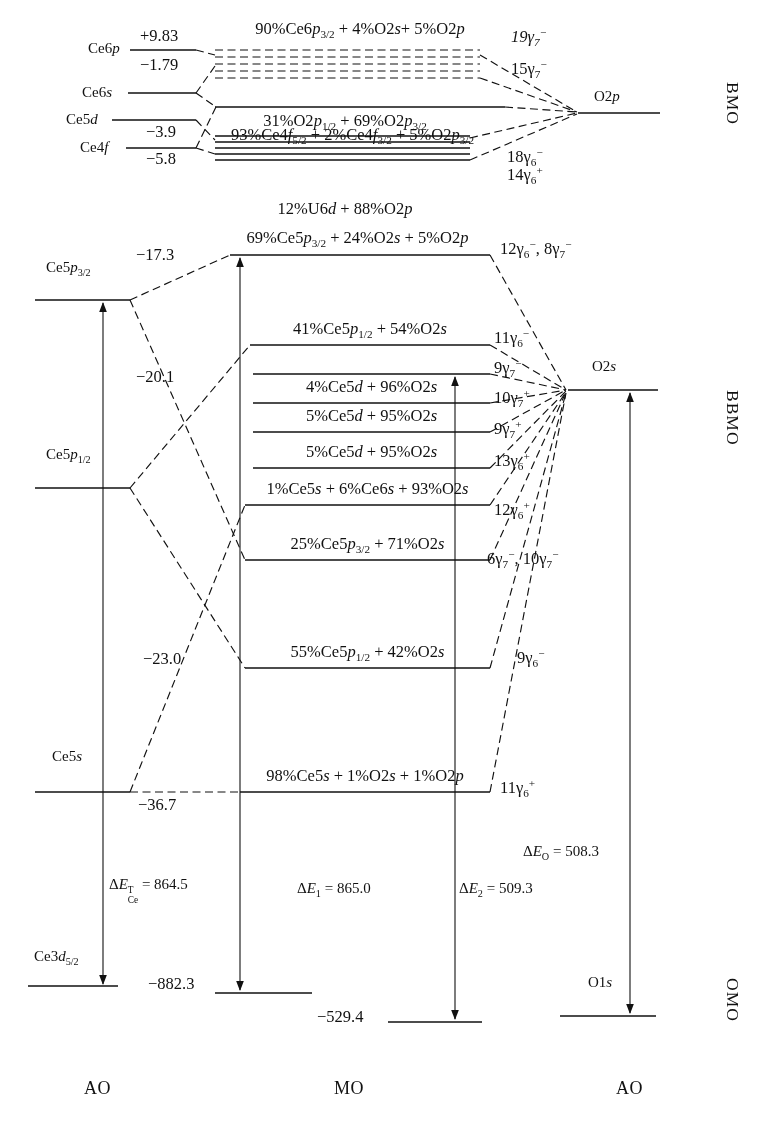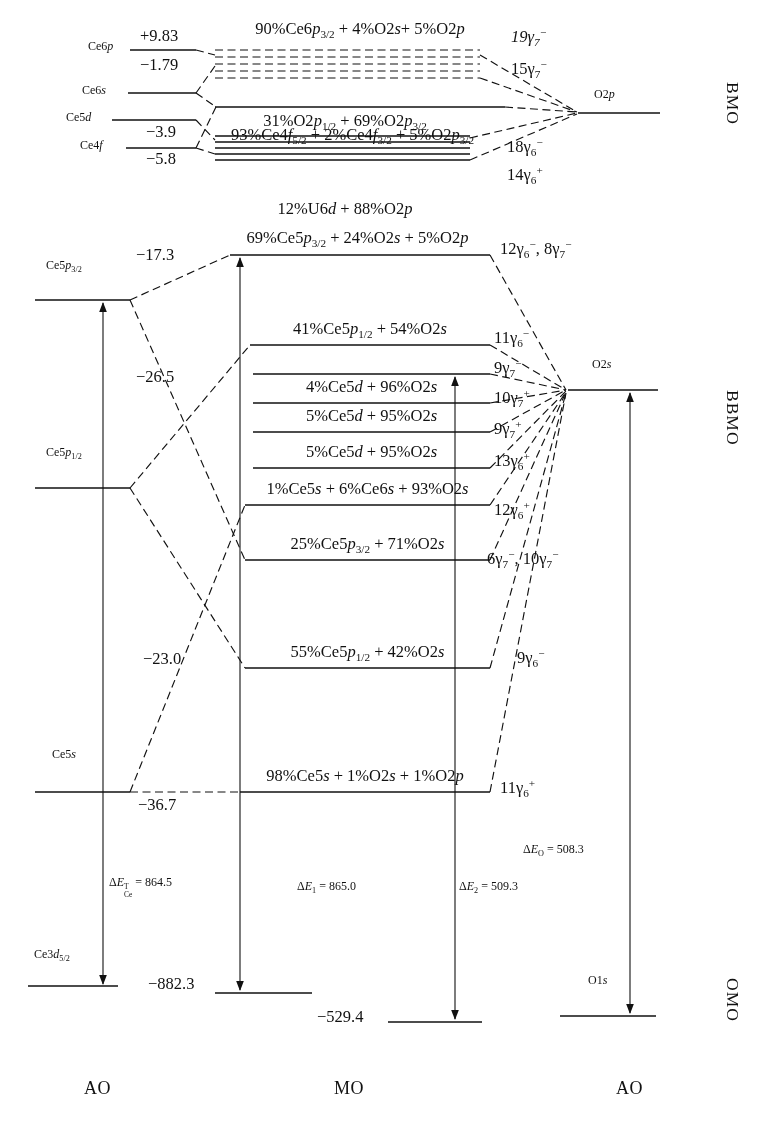--- a/index.html
+++ b/index.html
@@ -3,21 +3,21 @@
 <meta charset="utf-8">
 <style>
   * { margin:0; padding:0; box-sizing:border-box; }
   html,body { background:#ffffff; }
   .stage {
     position:relative; width:763px; height:1132px; background:#fff;
     font-family:"Liberation Serif","DejaVu Serif",serif; color:#111;
     overflow:hidden;
   }
   .stage svg { position:absolute; left:0; top:0; }
-  .lbl { position:absolute; font-size:12px; line-height:1.15; white-space:nowrap; color:#111; }
+  .lbl { position:absolute; font-size:15px; line-height:1.15; white-space:nowrap; color:#111; }
   .ctr { text-align:center; }
   .comp { font-size:16.5px; }
   .sym  { font-size:16.5px; }
   .energy { font-size:16.5px; }
   .axis { font-size:18px; letter-spacing:0.5px; }
   .rot { position:absolute; writing-mode:vertical-rl; font-size:17.5px; letter-spacing:1px; color:#111; }
   sub, sup { font-size:68%; line-height:0; }
   .ss { display:inline-flex; flex-direction:column; font-size:62%; line-height:1.05;
         vertical-align:-0.45em; text-align:left; }
   .s { stroke:#111; stroke-width:1.7; }
@@ -151,30 +151,30 @@
   <div class="lbl" style="left:80px; top:139px;">Ce4<i>f</i></div>
   <div class="lbl energy" style="left:146px; top:150px;">−5.8</div>
 
   <div class="lbl comp ctr" style="left:220px; width:280px; top:20px;">90%Ce6<i>p</i><sub>3/2</sub> + 4%O2<i>s</i>+ 5%O2<i>p</i></div>
   <div class="lbl comp ctr" style="left:195px; width:315px; top:85px;margin-top:41px;">93%Ce4<i>f</i><sub>5/2</sub> + 2%Ce4<i>f</i><sub>3/2</sub> + 5%O2<i>p</i><sub>3/2</sub></div>
   <div class="lbl comp ctr" style="left:215px; width:260px; top:112px;">31%O2<i>p</i><sub>1/2</sub> + 69%O2<i>p</i><sub>3/2</sub></div>
   <div class="lbl comp ctr" style="left:215px; width:260px; top:164px;margin-top:36px;">12%U6<i>d</i> + 88%O2<i>p</i></div>
 
   <div class="lbl sym" style="left:511px; top:28px;font-style:italic;">19γ<sub>7</sub><sup>−</sup></div>
   <div class="lbl sym" style="left:511px; top:60px;">15γ<sub>7</sub><sup>−</sup></div>
-  <div class="lbl sym" style="left:507px; top:138px;">18γ<sub>6</sub><sup>−</sup></div>
+  <div class="lbl sym" style="left:507px; top:148px;">18γ<sub>6</sub><sup>−</sup></div>
   <div class="lbl sym" style="left:507px; top:166px;">14γ<sub>6</sub><sup>+</sup></div>
 
   <div class="lbl" style="left:594px; top:88px;">O2<i>p</i></div>
   <div class="rot" style="left:722px; top:82px;">BMO</div>
 
   <div class="lbl" style="left:46px; top:259px;">Ce5<i>p</i><sub>3/2</sub></div>
   <div class="lbl energy" style="left:136px; top:246px;">−17.3</div>
   <div class="lbl" style="left:46px; top:446px;">Ce5<i>p</i><sub>1/2</sub></div>
-  <div class="lbl energy" style="left:136px; top:368px;">−26.5</div>
+  <div class="lbl energy" style="left:136px; top:368px;">−20.1</div>
   <div class="lbl energy" style="left:143px; top:650px;">−23.0</div>
   <div class="lbl" style="left:52px; top:748px;">Ce5<i>s</i></div>
   <div class="lbl energy" style="left:138px; top:796px;">−36.7</div>
 
   <div class="lbl comp ctr" style="left:215px; width:285px; top:229px;">69%Ce5<i>p</i><sub>3/2</sub> + 24%O2<i>s</i> + 5%O2<i>p</i></div>
   <div class="lbl comp ctr" style="left:250px; width:240px; top:320px;">41%Ce5<i>p</i><sub>1/2</sub> + 54%O2<i>s</i></div>
   <div class="lbl comp ctr" style="left:253px; width:237px; top:378px;">4%Ce5<i>d</i> + 96%O2<i>s</i></div>
   <div class="lbl comp ctr" style="left:253px; width:237px; top:407px;">5%Ce5<i>d</i> + 95%O2<i>s</i></div>
   <div class="lbl comp ctr" style="left:253px; width:237px; top:443px;">5%Ce5<i>d</i> + 95%O2<i>s</i></div>
   <div class="lbl comp ctr" style="left:245px; width:245px; top:480px;">1%Ce5<i>s</i> + 6%Ce6<i>s</i> + 93%O2<i>s</i></div>

